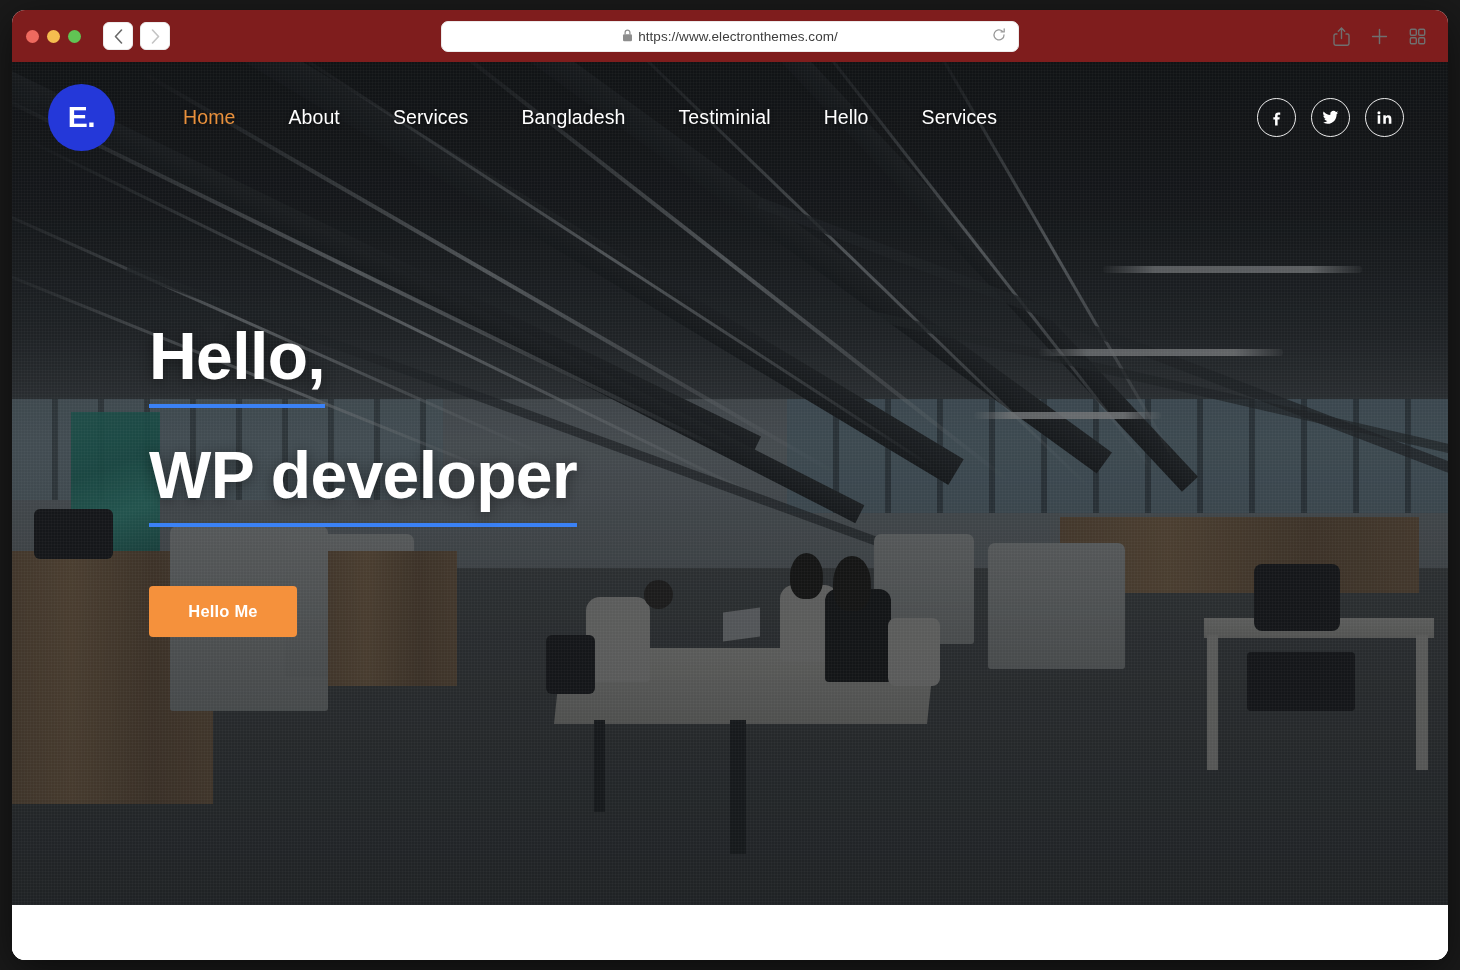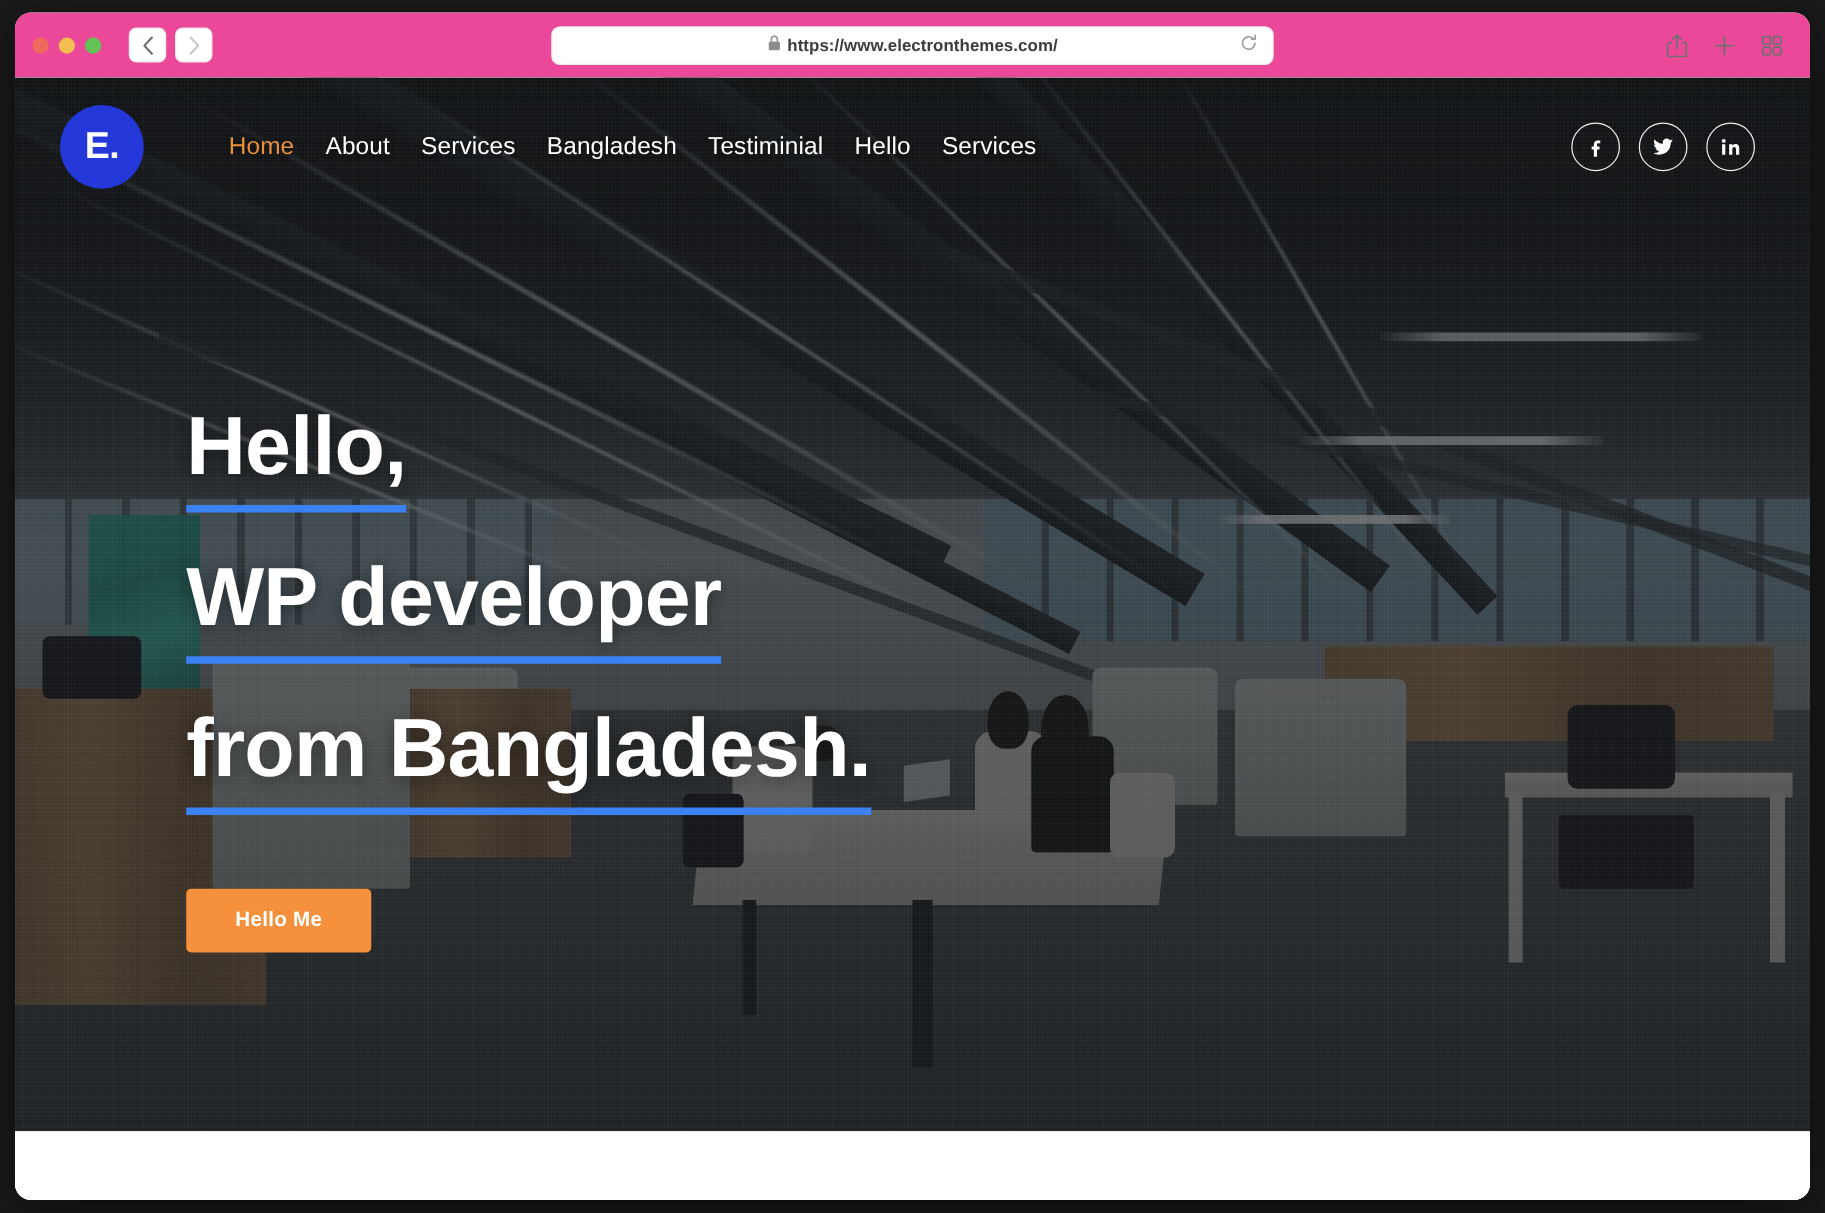--- a/index.html
+++ b/index.html
@@ -18,25 +18,24 @@
     background: #ffffff;
     border-radius: 13px;
     overflow: hidden;
     box-shadow: 0 10px 40px rgba(0,0,0,0.55);
   }
 
   
   .toolbar {
     position: relative;
     height: 52px;
-    background: #ec4899;
+    background: #7f1d1d;
     display: flex;
     align-items: center;
     flex-shrink: 0;
-    font-weight: bold;
   }
   .traffic {
     display: flex; align-items: center; gap: 8px;
     margin-left: 14px;
   }
   .dot { width: 13px; height: 13px; border-radius: 50%; display:block; }
   .dot.red { background: #ee6a5f; }
   .dot.amber { background: #f5bd4f; }
   .dot.green { background: #61c454; }
 
@@ -235,21 +234,21 @@
     color: #fff;
     font-size: 30px;
     font-weight: 700;
     letter-spacing: -0.5px;
     flex-shrink: 0;
   }
   .mainnav {
     display: flex;
     align-items: center;
     margin-left: 68px;
-    gap: 25px;
+    gap: 53px;
   }
   .navlink {
     color: #ffffff;
     font-size: 19.5px;
     letter-spacing: 0.1px;
     text-decoration: none;
     white-space: nowrap;
     text-shadow: 0 1px 4px rgba(0,0,0,0.5);
   }
   .navlink.active { color: #e8903c; }
@@ -280,21 +279,21 @@
     color: #ffffff;
     font-size: 66px;
     font-weight: 700;
     line-height: 1.41;
     letter-spacing: -0.6px;
     text-shadow: 0 2px 14px rgba(0,0,0,0.42);
   }
   .headline .ln {
     display: block;
     width: max-content;
-    border-bottom: 6px solid #3b82f6;
+    border-bottom: 4px solid #3b82f6;
     padding-bottom: 1px;
     margin-bottom: 21px;
   }
   .hire {
     display: inline-block;
     margin-top: 38px;
     background: #f5913c;
     color: #ffffff;
     border: none;
     border-radius: 4px;
@@ -488,21 +487,20 @@
               <path d="M6.6 20H3.4V9.3h3.2V20zM5 7.9A1.9 1.9 0 1 1 5 4a1.9 1.9 0 0 1 0 3.9zM20.6 20h-3.2v-5.2c0-1.2 0-2.8-1.7-2.8s-2 1.3-2 2.7V20H10.5V9.3h3.1v1.5h.1c.4-.8 1.5-1.7 3.1-1.7 3.3 0 3.9 2.2 3.9 5V20z"></path>
             </svg>
           </a>
         </div>
       </header>
 
       <div class="herocopy">
         <h1 class="headline">
           <span class="ln">Hello,</span>
           <span class="ln">WP developer</span>
-          <span class="ln">from Bangladesh.</span>
         </h1>
         <button class="hire">Hello Me</button>
       </div>
 
     </div>
 
     <div class="belowfold"></div>
   </div>
 </div>
 

